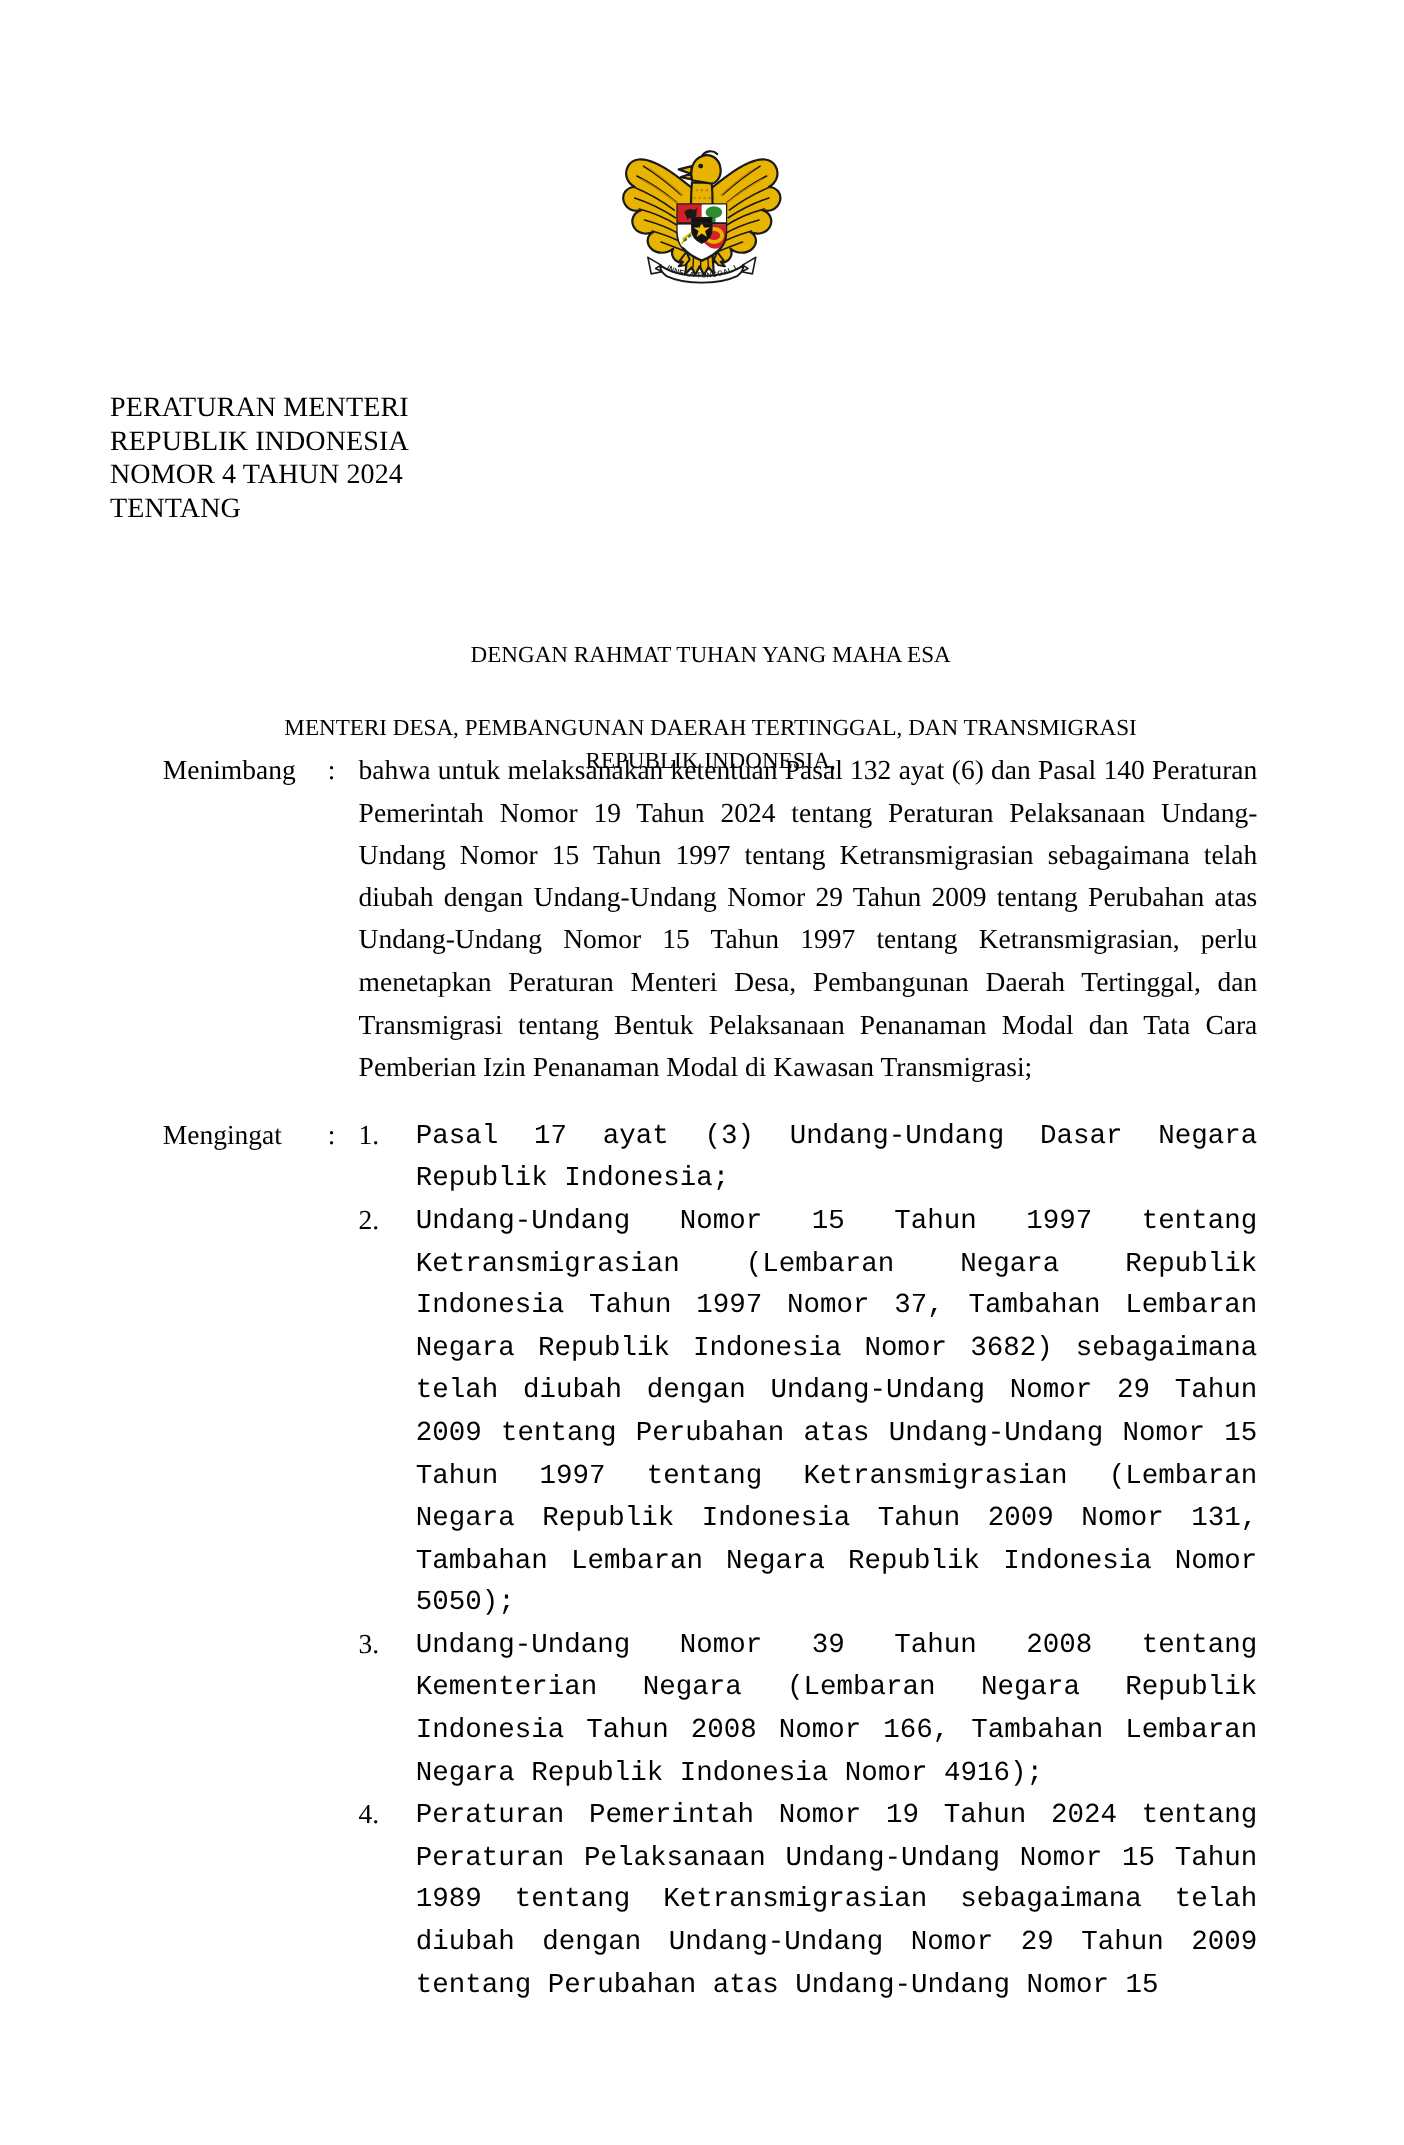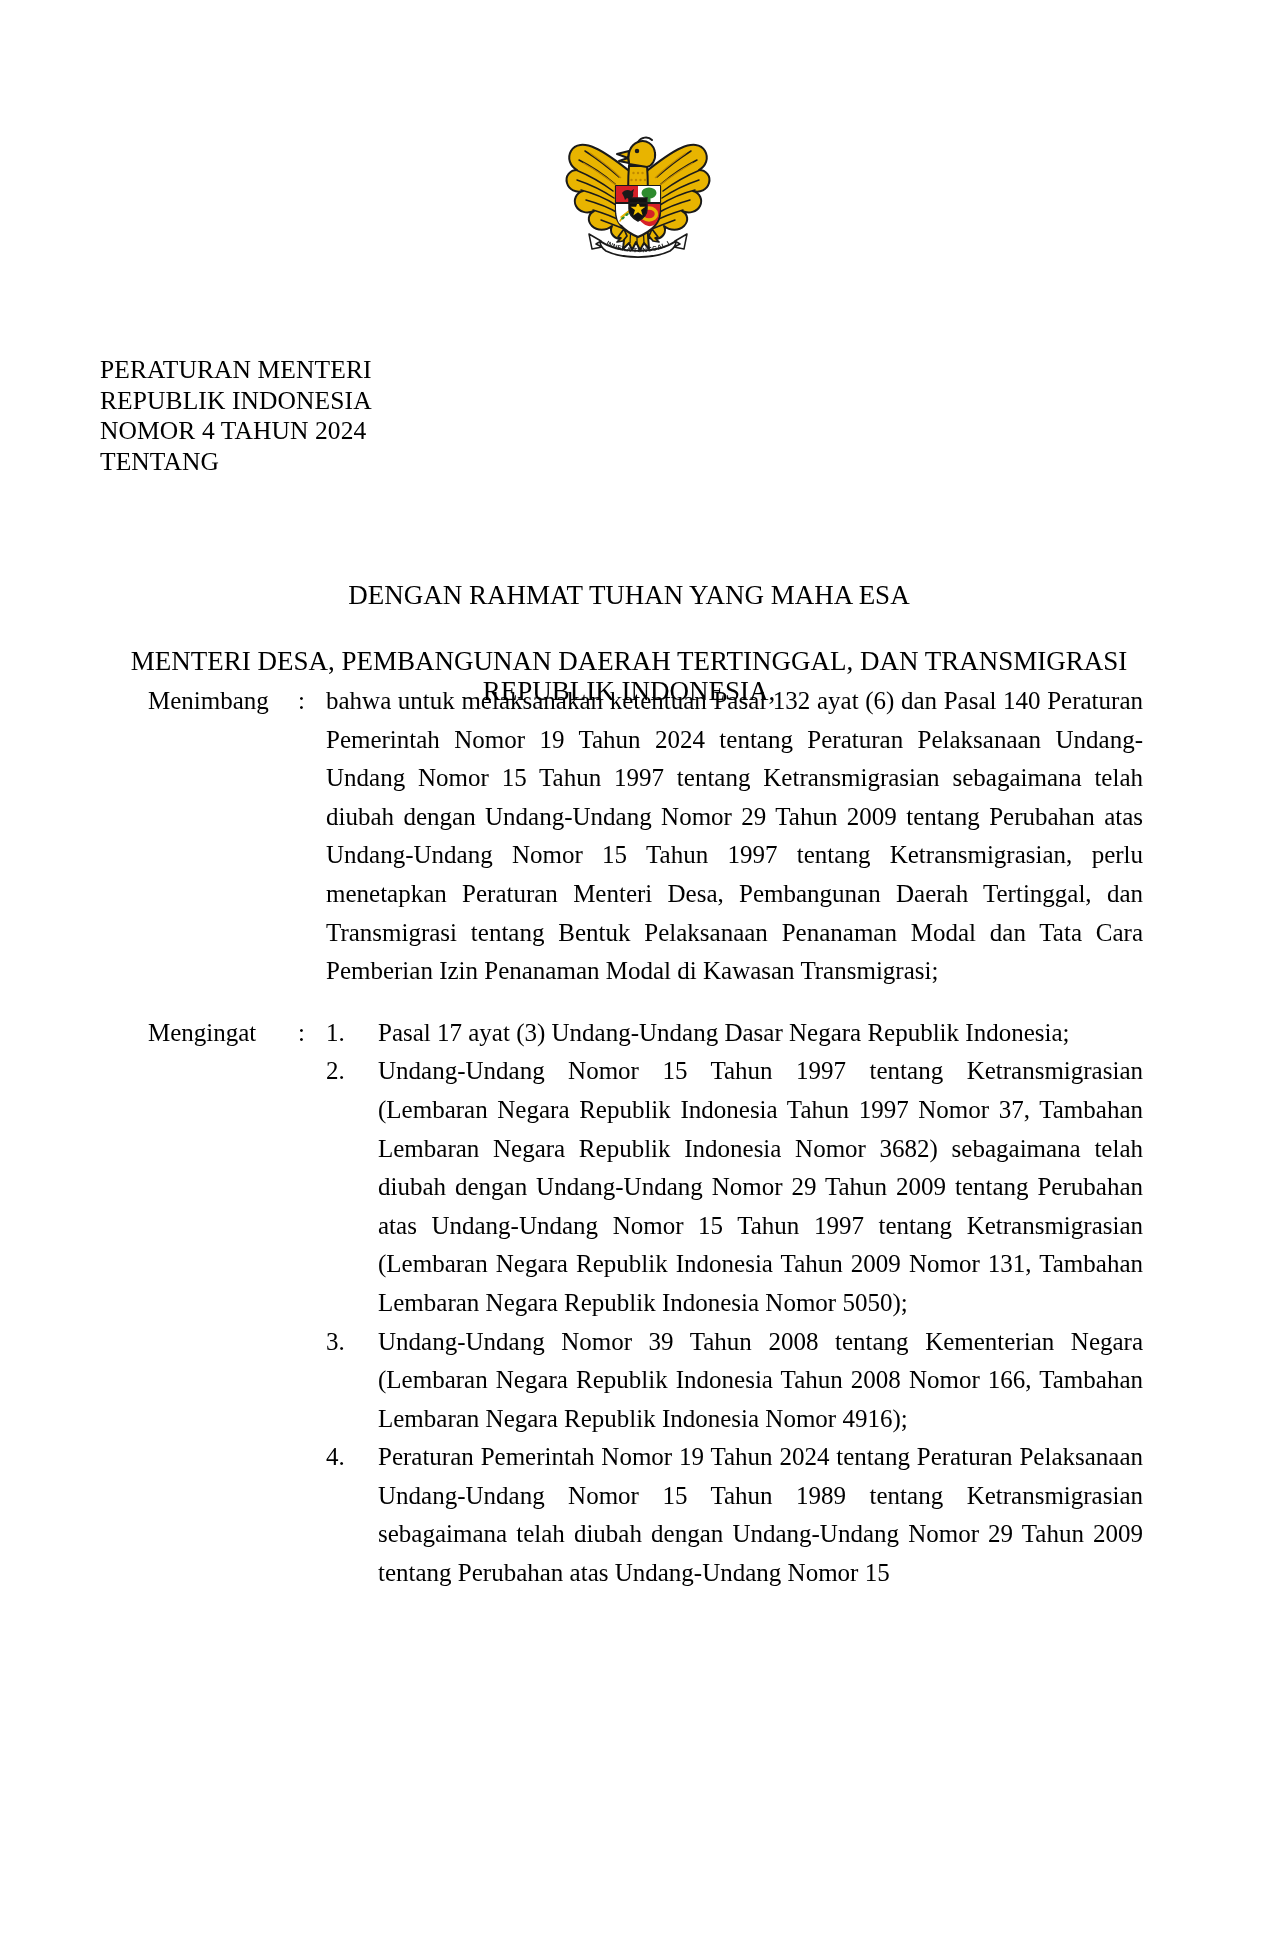--- a/index.html
+++ b/index.html
@@ -43,24 +43,24 @@
     font-size: 25.5px;
     line-height: 30.5px;
     letter-spacing: 0.1px;
   }
   .title-line { white-space: nowrap; }
   .title-gap-md { height: 35px; }
 
   .subtitle-block {
     position: absolute;
     top: 545px;
-    left: 51px;
+    left: 68px;
     width: 1156px;
     text-align: center;
-    font-size: 27px;
+    font-size: 21px;
     line-height: 30.5px;
   }
 
   
   .body-block {
     position: absolute;
     top: 682px;
     left: 148px;
     width: 995px;
     font-size: 25px;
@@ -105,20 +105,21 @@
     align-items: flex-start;
   }
   .num-marker {
     width: 52px;
     flex: 0 0 52px;
   }
   .num-text {
     flex: 1 1 auto;
     text-align: justify;
     text-justify: inter-word;
+    font-family: Liberation Mono, monospace;
   }
   
   .num-text, .clause-body p {
     text-align-last: left;
   }
 </style>
 </head>
 <body>
 
 <div class="page">

